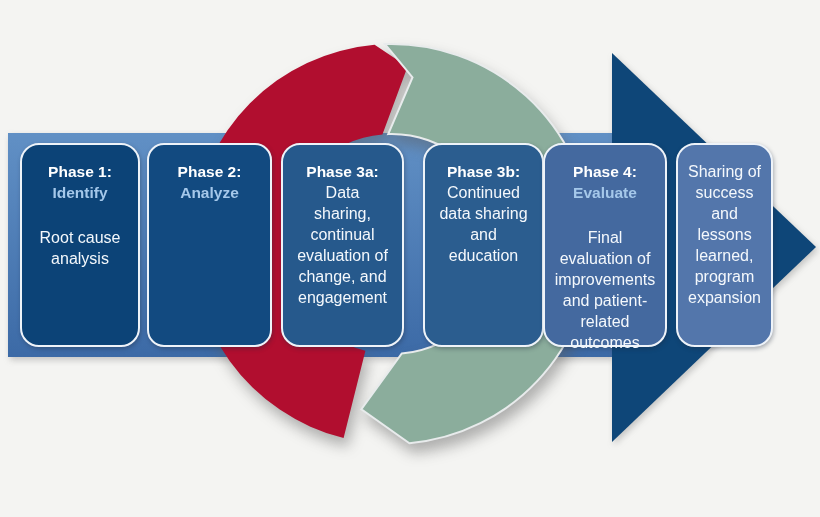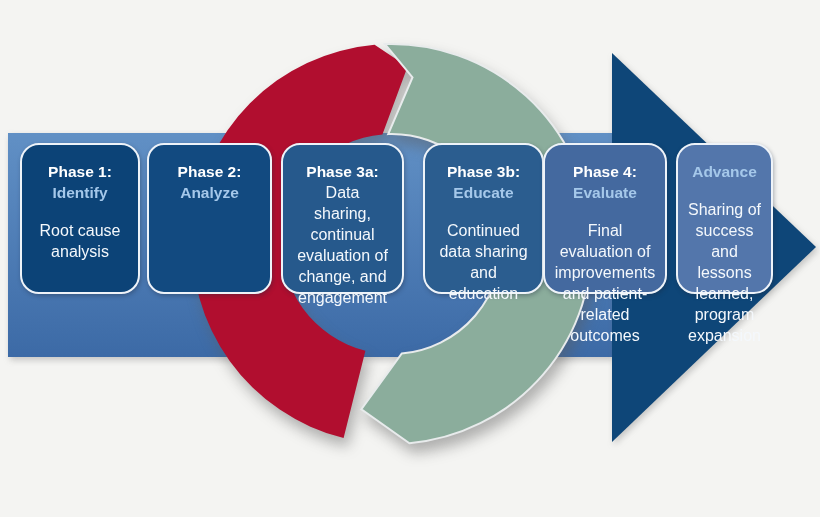--- a/index.html
+++ b/index.html
@@ -9,37 +9,37 @@
     font-family:"Liberation Sans", sans-serif;
     position:relative;
     overflow:hidden;
   }
   .stage{position:absolute;inset:0;width:820px;height:517px;}
   svg.art{position:absolute;left:0;top:0;width:820px;height:517px;}
   .ring{filter:drop-shadow(4px 9px 7px rgba(90,90,90,0.45));}
   .arrowshape{filter:drop-shadow(2px 3px 3px rgba(110,110,110,0.35));}
   .phase-box{
     position:absolute;
-    top:143px;height:151px;
+    top:143px;height:204px;
     box-sizing:border-box;
     border:2.5px solid #eef3f9;
     border-radius:19px;
     box-shadow:1px 2px 4px rgba(30,40,60,0.35);
     text-align:center;
     padding:16px 4px 6px 4px;
     z-index:3;
   }
   .phase-title{
     font-weight:bold;font-size:15.5px;line-height:21px;
     color:#ffffff;white-space:pre-line;
   }
   .phase-subtitle{
     font-weight:bold;font-size:15.5px;line-height:21px;
     color:#a5c8ea;white-space:pre-line;
-    margin-bottom:17px;
+    margin-bottom:24px;
   }
   .phase-body{
     font-size:16px;line-height:21px;
     color:#f4f8fc;white-space:pre-line;
   }
   
   .pb-0{left:20px;width:120px;}
   .pb-1{left:147px;width:125px;}
   .pb-2{left:281px;width:123px;}
   .pb-3{left:423px;width:121px;}
@@ -90,40 +90,38 @@
     <div class="phase-body">Data
 sharing,
 continual
 evaluation of
 change, and
 engagement</div>
   </div>
 
   <div class="phase-box pb-3" style="background: rgb(43, 93, 143);">
     <div class="phase-title">Phase 3b:</div>
-    <div class="phase-subtitle">Educate</div>
     <div class="phase-body">Continued
 data sharing
 and
 education</div>
   </div>
 
   <div class="phase-box pb-4" style="background: rgb(68, 105, 159);">
     <div class="phase-title">Phase 4:</div>
     <div class="phase-subtitle">Evaluate</div>
     <div class="phase-body">Final
 evaluation of
 improvements
 and patient-
 related
 outcomes</div>
   </div>
 
   <div class="phase-box pb-5" style="background: rgb(83, 118, 171);">
-    <div class="phase-subtitle">Advance</div>
     <div class="phase-body">Sharing of
 success and
 lessons
 learned,
 program
 expansion</div>
   </div>
 
 </div>
 

